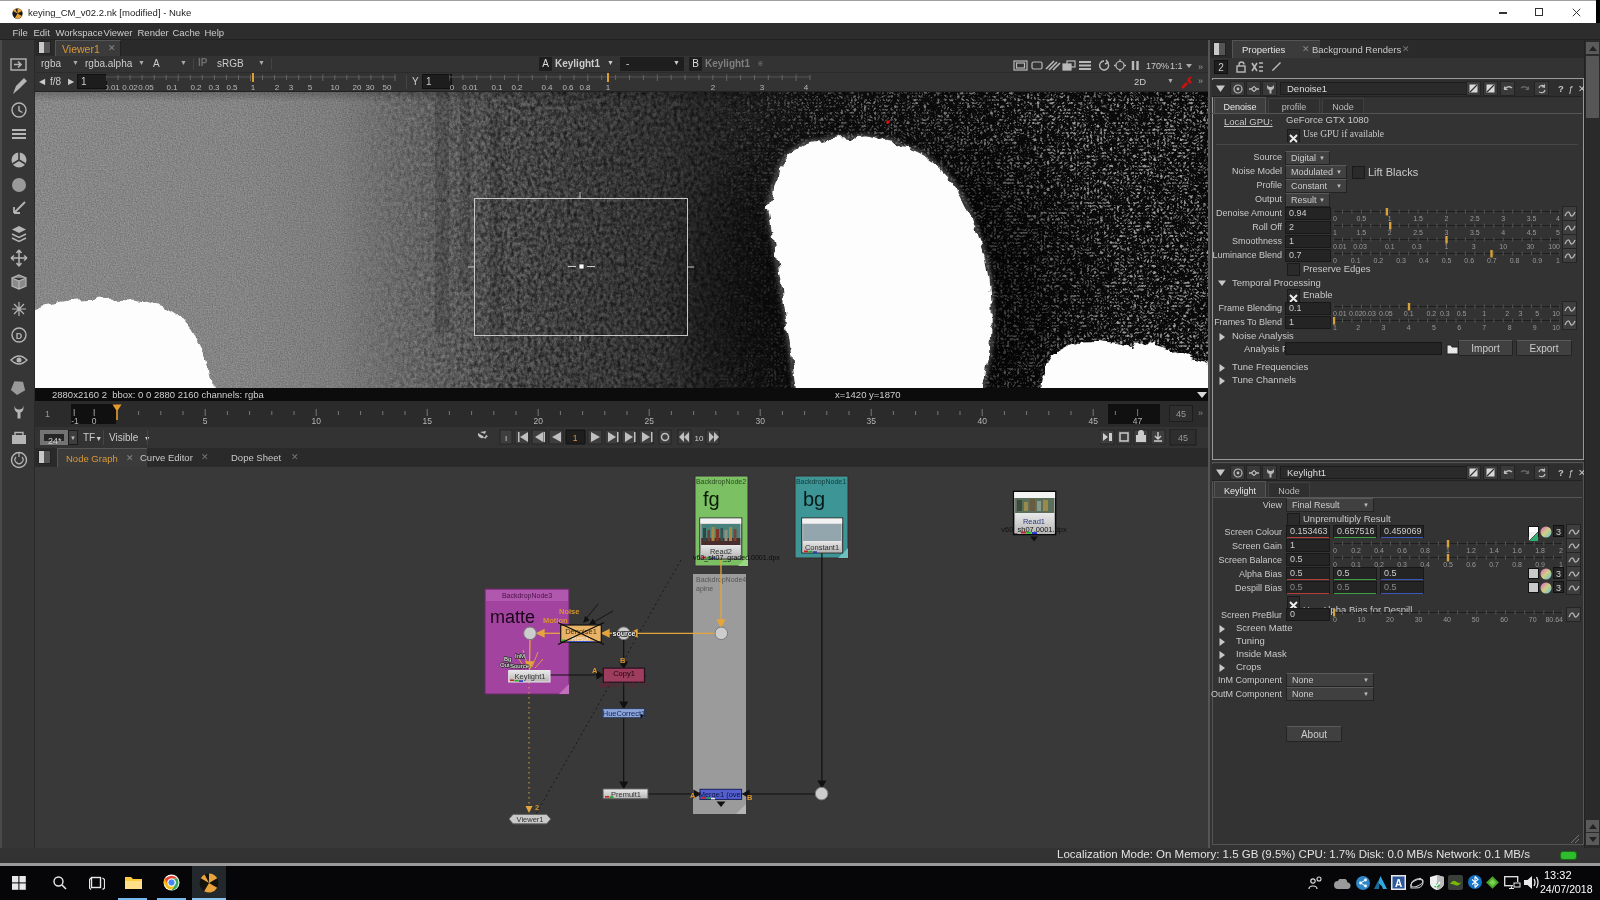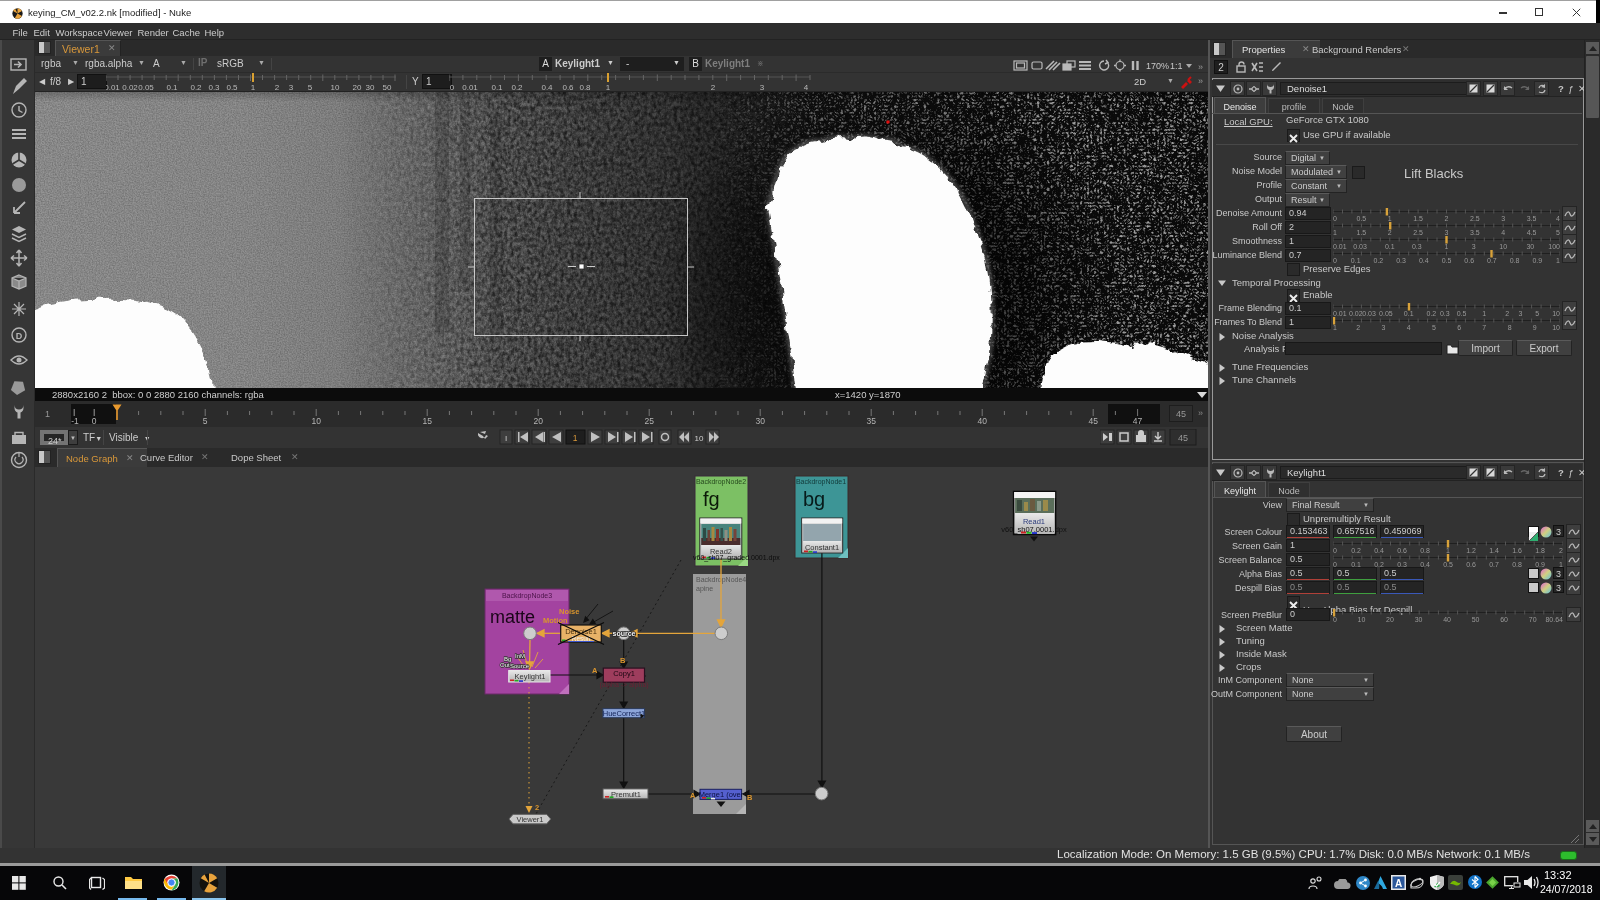--- a/index.html
+++ b/index.html
@@ -832,28 +832,28 @@
       <div class="abs" style="left:368px;top:43px;font-size:9.5px;color:#c9c9c9;white-space:nowrap;">✕</div>
 <div class="abs" style="left:4px;top:57px;width:52px;height:16px;background:#3d3d3d;border:1px solid #555;border-bottom:none;color:#e8e8e8;font-size:9px;text-align:center;padding-top:4px;">Denoise</div>
       <div class="abs" style="left:58px;top:58px;width:52px;height:15px;background:#2f2f2f;border:1px solid #3f3f3f;border-bottom:none;color:#bbb;font-size:9px;text-align:center;padding-top:3px;">profile</div>
       <div class="abs" style="left:112px;top:58px;width:42px;height:15px;background:#2f2f2f;border:1px solid #3f3f3f;border-bottom:none;color:#bbb;font-size:9px;text-align:center;padding-top:3px;">Node</div>
       <div class="abs" style="left:2px;top:73px;width:370px;height:1px;background:#555;"></div>
 <div class="abs" style="left:14px;top:76px;font-size:9.5px;color:#c9c9c9;white-space:nowrap;text-decoration:underline;">Local GPU:</div>
 <div class="abs" style="left:76px;top:74px;font-size:9.5px;color:#c9c9c9;white-space:nowrap;">GeForce GTX 1080</div>
 <div class="pcheck" style="left:77px;top:89px"><svg width="11" height="11" viewBox="0 0 11 11">
           <path d="M2,2 L9,9 M9,2 L2,9" stroke="#ececec" stroke-width="1.9"></path>
         </svg></div>
-<div class="abs" style="left:93px;top:89px;font-size:9.5px;color:#c9c9c9;white-space:nowrap;">Use GPU if available</div>
+<div class="abs" style="left:93px;top:89px;font-size:9.5px;color:#c9c9c9;white-space:nowrap;font-family:Liberation Serif, serif;">Use GPU if available</div>
 <div class="abs" style="left:6px;top:104px;width:362px;height:1px;background:#222;border-bottom:1px solid #484848;"></div>
 <div class="plbl" style="top:112px">Source</div>
 <div class="pdrop" style="left:75px;top:111px;width:45px">Digital<span style="position:absolute;right:4px;top:3px;font-size:6px;color:#bbb">▼</span></div>
 <div class="plbl" style="top:126px">Noise Model</div>
 <div class="pdrop" style="left:75px;top:125px;width:62px">Modulated<span style="position:absolute;right:4px;top:3px;font-size:6px;color:#bbb">▼</span></div>
 <div class="pcheck" style="left:142px;top:126px"></div>
-<div class="abs" style="left:158px;top:126px;font-size:13px;color:#c9c9c9;white-space:nowrap;margin-left:36px;">Lift Blacks</div>
+<div class="abs" style="left:158px;top:126px;font-size:11px;color:#c9c9c9;white-space:nowrap;">Lift Blacks</div>
 <div class="plbl" style="top:140px">Profile</div>
 <div class="pdrop" style="left:75px;top:139px;width:62px">Constant<span style="position:absolute;right:4px;top:3px;font-size:6px;color:#bbb">▼</span></div>
 <div class="plbl" style="top:154px">Output</div>
 <div class="pdrop" style="left:75px;top:153px;width:45px">Result<span style="position:absolute;right:4px;top:3px;font-size:6px;color:#bbb">▼</span></div>
 <div class="plbl" style="top:168px">Denoise Amount</div>
 <div class="pfield" style="left:75px;top:167px;width:46px;color:#cccccc">0.94</div>
 <svg class="abs" style="left:123px;top:168px" width="227" height="13">
         <line x1="0" y1="3.5" x2="227" y2="3.5" stroke="#1f1f1f" stroke-width="1.2"></line>
         <g stroke="#555" stroke-width="1">
           <line x1="0.0" y1="1.5" x2="0.0" y2="5.5"></line>

